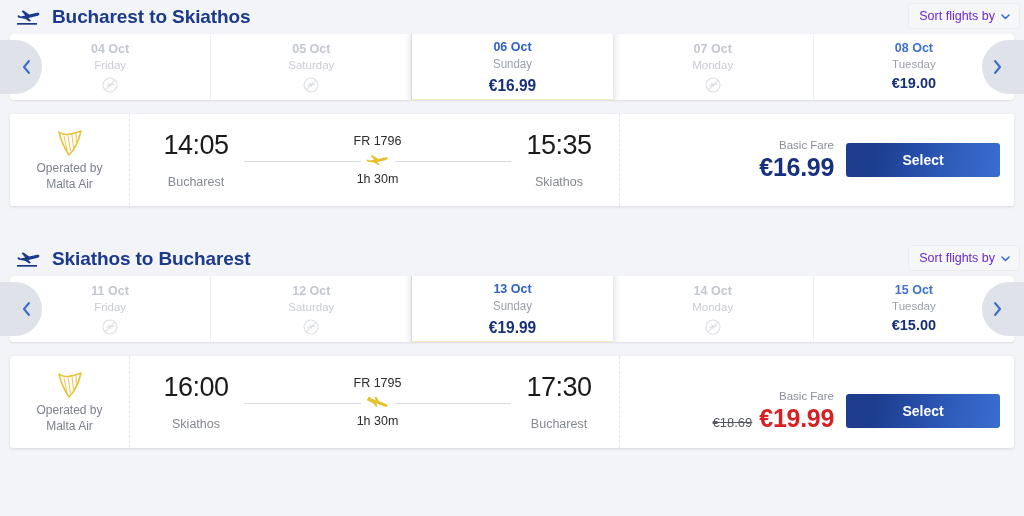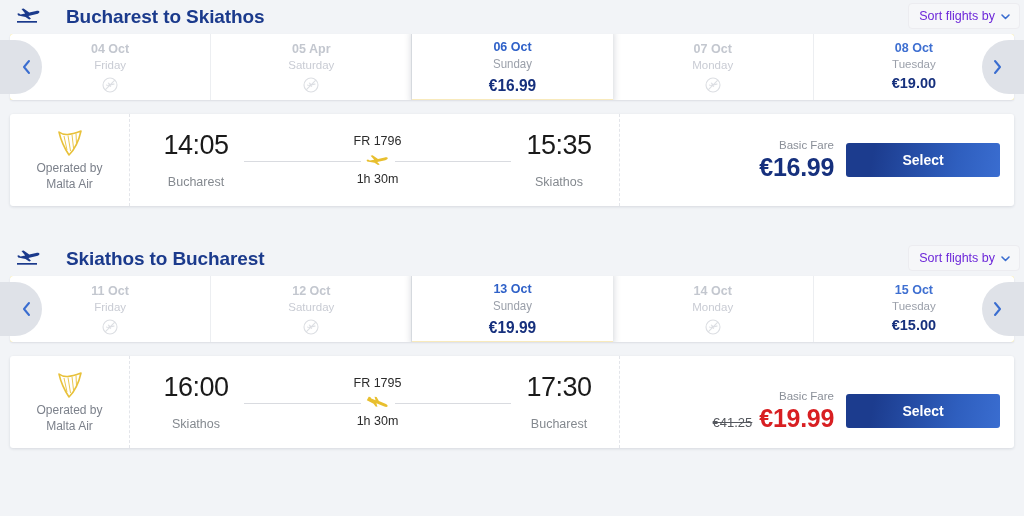--- a/index.html
+++ b/index.html
@@ -13,21 +13,21 @@
 
   
   .section { position: relative; }
   .sec-head {
     height: 34px;
     display: flex; align-items: center;
     padding: 0 14px 0 16px;
     position: relative;
   }
   .sec-title {
-    display: flex; align-items: flex-start; gap: 24px;
+    display: flex; align-items: center; gap: 10px;
   }
   .sec-title-text {
     font-size: 19px; font-weight: bold; color: #1b3a8c;
     letter-spacing: -0.1px;
   }
   .takeoff-icon { width: 26px; height: 18px; display: block; }
 
   .sort-box {
     position: absolute; right: 4px; top: 3px;
     background: #f6f7f9;
@@ -204,21 +204,21 @@
           <span class="d-day">Friday</span>
           <span class="noflight">
             <svg viewBox="0 0 16 16" width="16" height="16" xmlns="http://www.w3.org/2000/svg">
               <circle cx="8" cy="8" r="7" fill="none" stroke="#d6d9de" stroke-width="1.1"></circle>
               <path d="M4.2 8.4 L7.2 9 L8.6 9.9 L9.3 9.6 L8.3 8.5 L11.6 7.8 C12.2 7.6 12.7 7.2 12.6 6.9 C12.5 6.6 11.9 6.5 11.3 6.6 L8.6 7.3 L6.4 5.6 L5.6 5.9 L7.1 7.6 L5.3 8 L4.6 7.5 L4 7.7 Z" fill="#d6d9de"></path>
               <line x1="3.2" y1="12.8" x2="12.8" y2="3.2" stroke="#d6d9de" stroke-width="1.1"></line>
             </svg>
           </span>
         </div>
         <div class="dcell dim">
-          <span class="d-date">05 Apr</span>
+          <span class="d-date">05 Oct</span>
           <span class="d-day">Saturday</span>
           <span class="noflight">
             <svg viewBox="0 0 16 16" width="16" height="16" xmlns="http://www.w3.org/2000/svg">
               <circle cx="8" cy="8" r="7" fill="none" stroke="#d6d9de" stroke-width="1.1"></circle>
               <path d="M4.2 8.4 L7.2 9 L8.6 9.9 L9.3 9.6 L8.3 8.5 L11.6 7.8 C12.2 7.6 12.7 7.2 12.6 6.9 C12.5 6.6 11.9 6.5 11.3 6.6 L8.6 7.3 L6.4 5.6 L5.6 5.9 L7.1 7.6 L5.3 8 L4.6 7.5 L4 7.7 Z" fill="#d6d9de"></path>
               <line x1="3.2" y1="12.8" x2="12.8" y2="3.2" stroke="#d6d9de" stroke-width="1.1"></line>
             </svg>
           </span>
         </div>
         <div class="dcell active">
@@ -429,21 +429,21 @@
         <div class="endpoint">
           <div class="ep-time">17:30</div>
           <div class="ep-city">Bucharest</div>
         </div>
       </div>
 
       <div class="fare">
         <div class="fare-txt">
           <span class="fare-label">Basic Fare</span>
           <span class="fare-row">
-            <span class="fare-old">€41.25</span>
+            <span class="fare-old">€18.69</span>
             <span class="fare-amt sale">€19.99</span>
           </span>
         </div>
         <button class="select-btn">Select</button>
       </div>
     </div>
   </div>
 
 </div>
 

